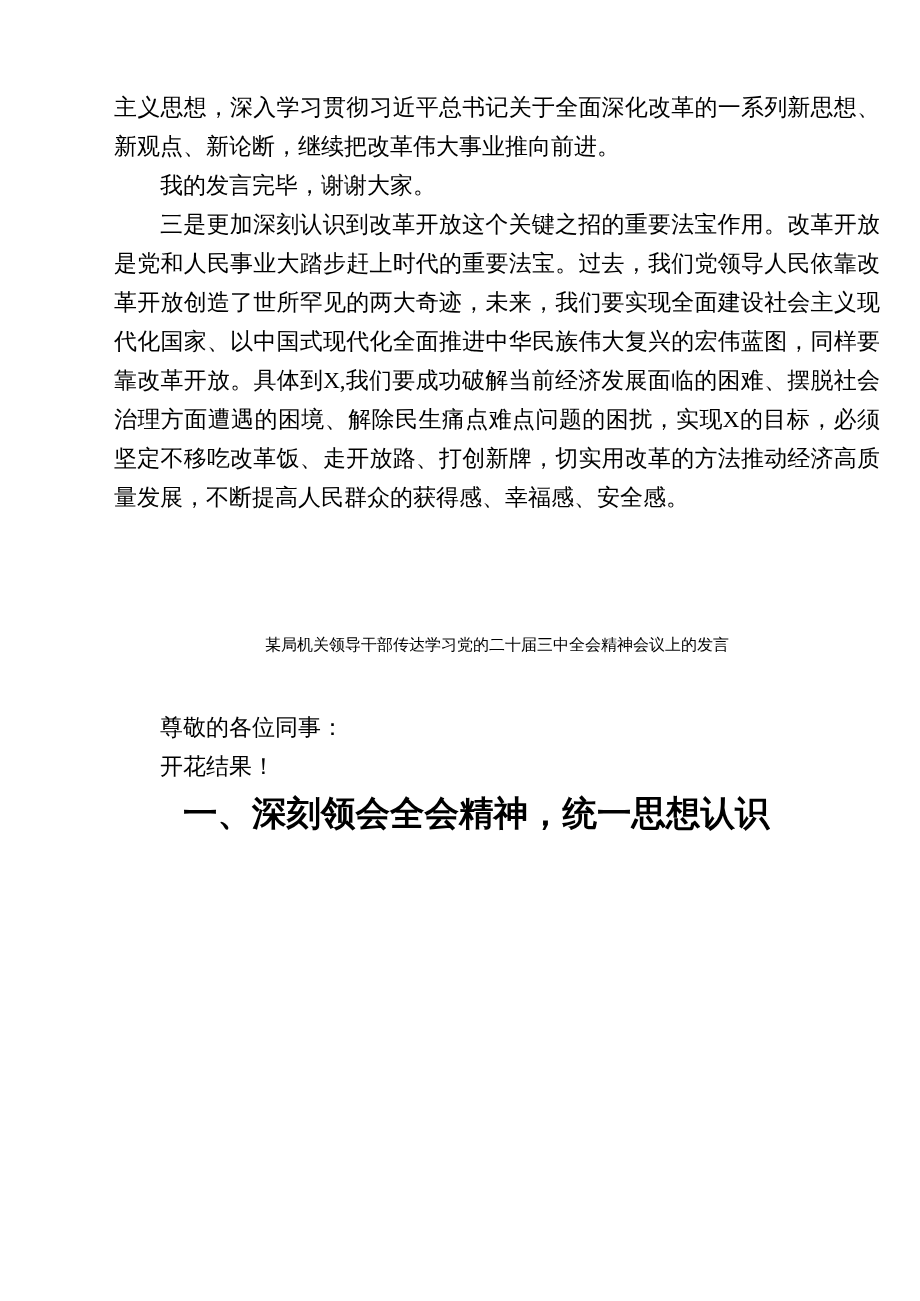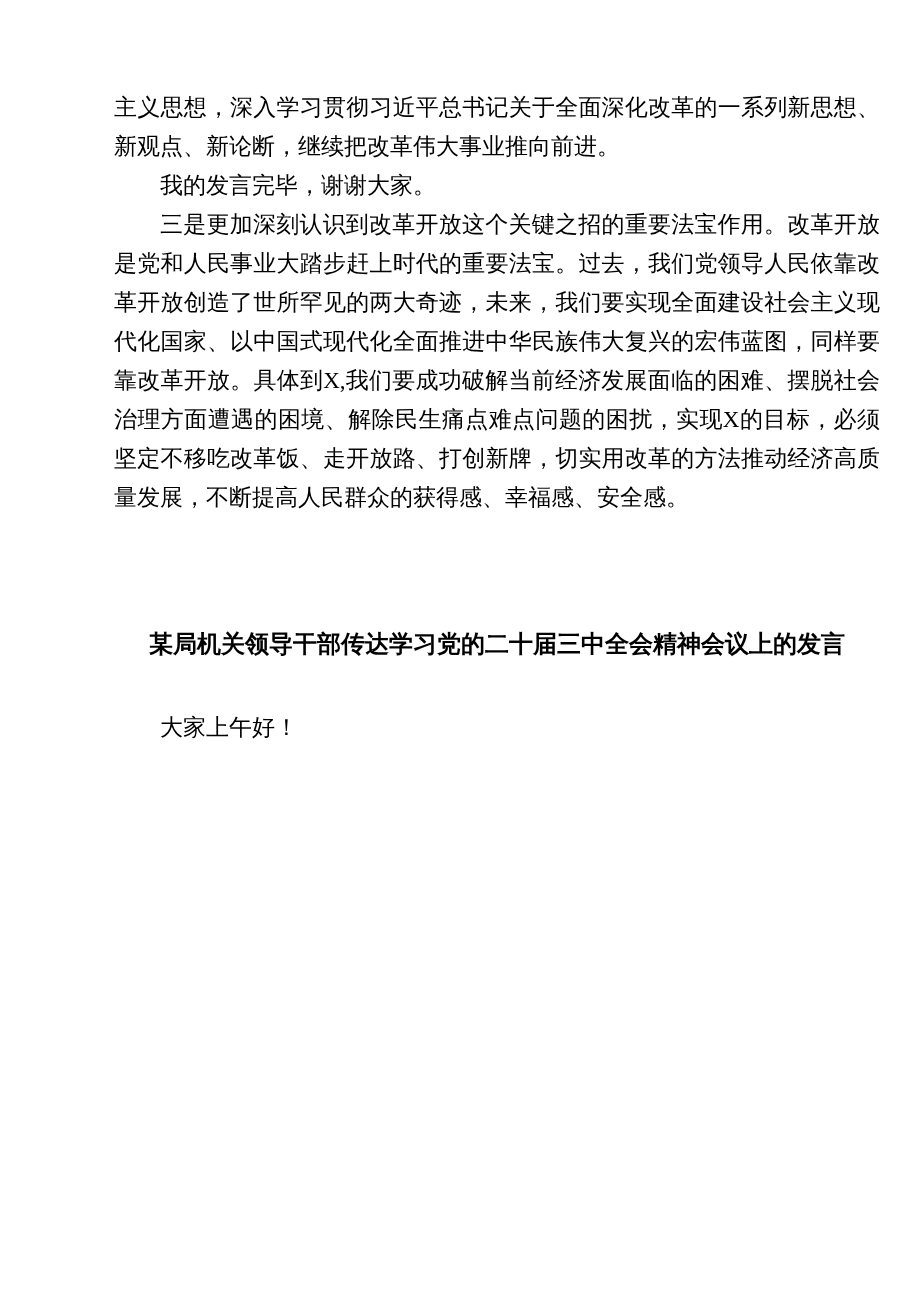--- a/index.html
+++ b/index.html
@@ -25,23 +25,23 @@
     margin: 0;
     text-align: justify;
     text-indent: 2em;
     word-break: break-all;
   }
   .para.no-indent {
     text-indent: 0;
   }
   .doc-title {
     margin: 104px 30px 40px 30px;
-    font-size: 24px;
+    font-size: 16px;
     line-height: 47px;
-    font-weight: bold;
+    font-weight: normal;
     text-align: center;
     text-indent: 0;
   }
   .section-heading {
     margin: 8px 0 0 0;
     font-weight: bold;
     text-align: justify;
     text-indent: 2em;
     word-break: break-all;
   }
@@ -52,19 +52,21 @@
 <div class="page">
 
   <p class="para no-indent">主义思想，深入学习贯彻习近平总书记关于全面深化改革的一系列新思想、新观点、新论断，继续把改革伟大事业推向前进。</p>
 
   <p class="para">我的发言完毕，谢谢大家。</p>
 
   <p class="para">三是更加深刻认识到改革开放这个关键之招的重要法宝作用。改革开放是党和人民事业大踏步赶上时代的重要法宝。过去，我们党领导人民依靠改革开放创造了世所罕见的两大奇迹，未来，我们要实现全面建设社会主义现代化国家、以中国式现代化全面推进中华民族伟大复兴的宏伟蓝图，同样要靠改革开放。具体到X,我们要成功破解当前经济发展面临的困难、摆脱社会治理方面遭遇的困境、解除民生痛点难点问题的困扰，实现X的目标，必须坚定不移吃改革饭、走开放路、打创新牌，切实用改革的方法推动经济高质量发展，不断提高人民群众的获得感、幸福感、安全感。</p>
 
   <h1 class="doc-title">某局机关领导干部传达学习党的二十届三中全会精神会议上的发言</h1>
 
+  <p class="para">尊敬的各位同事：</p>
 
-  <p class="para">大家上午好！</p>
+  <p class="para">开花结果！</p>
 
 
+  <h2 class="section-heading">一、深刻领会全会精神，统一思想认识</h2>
 
 
 </div>
 
 </body></html>

